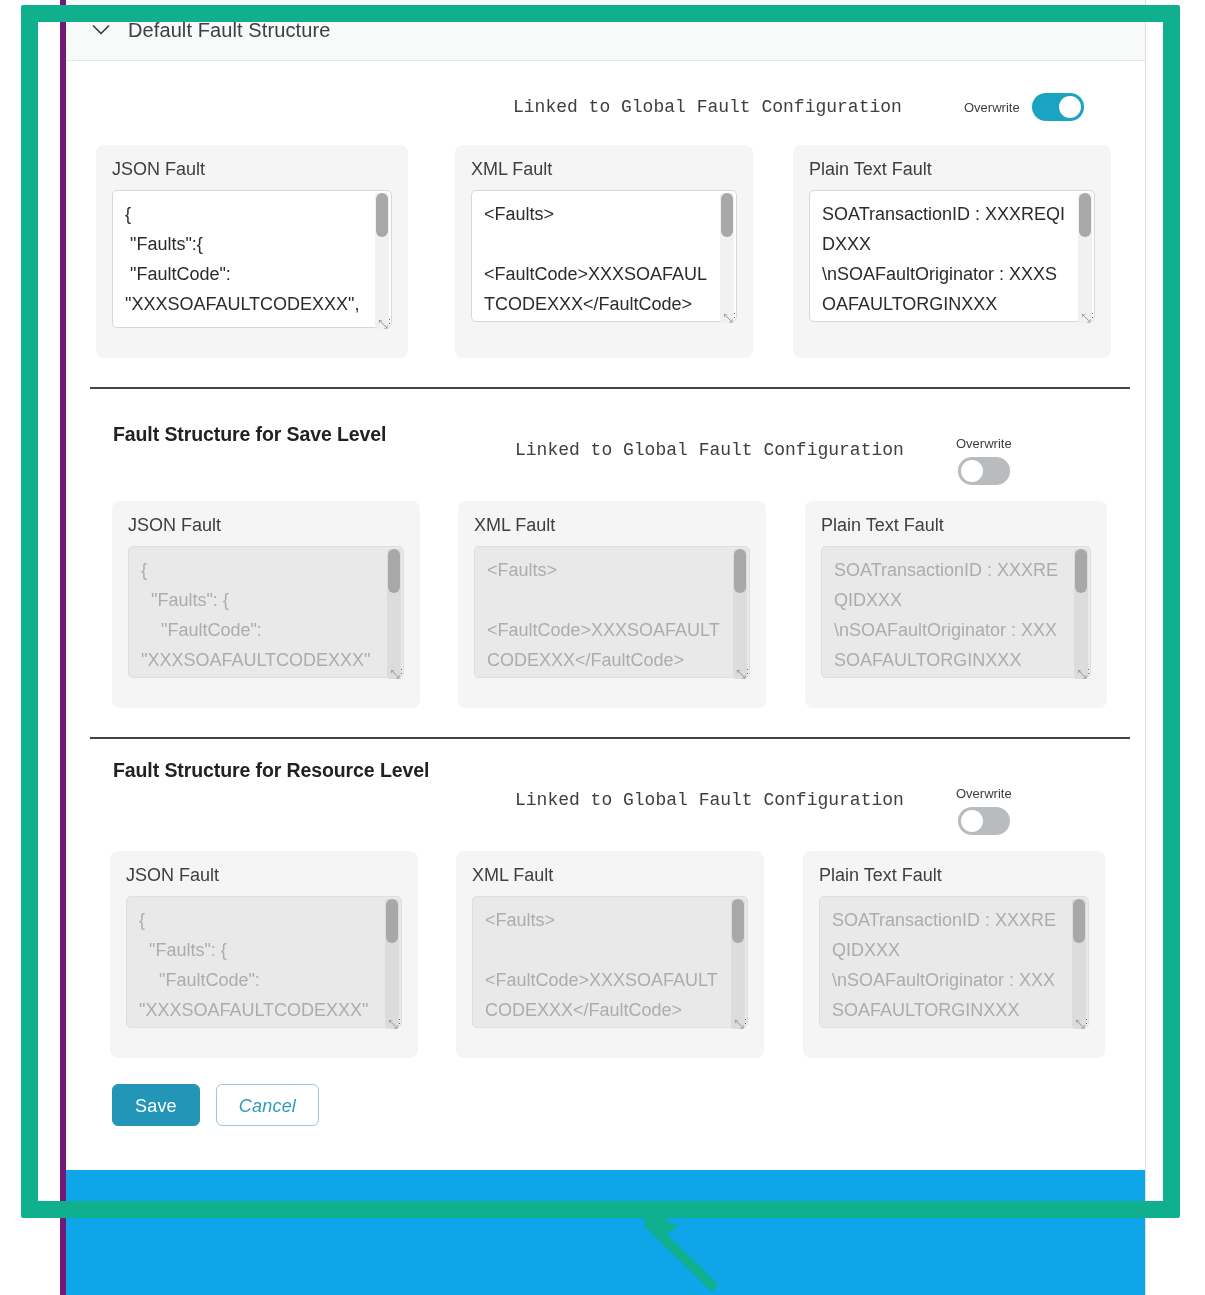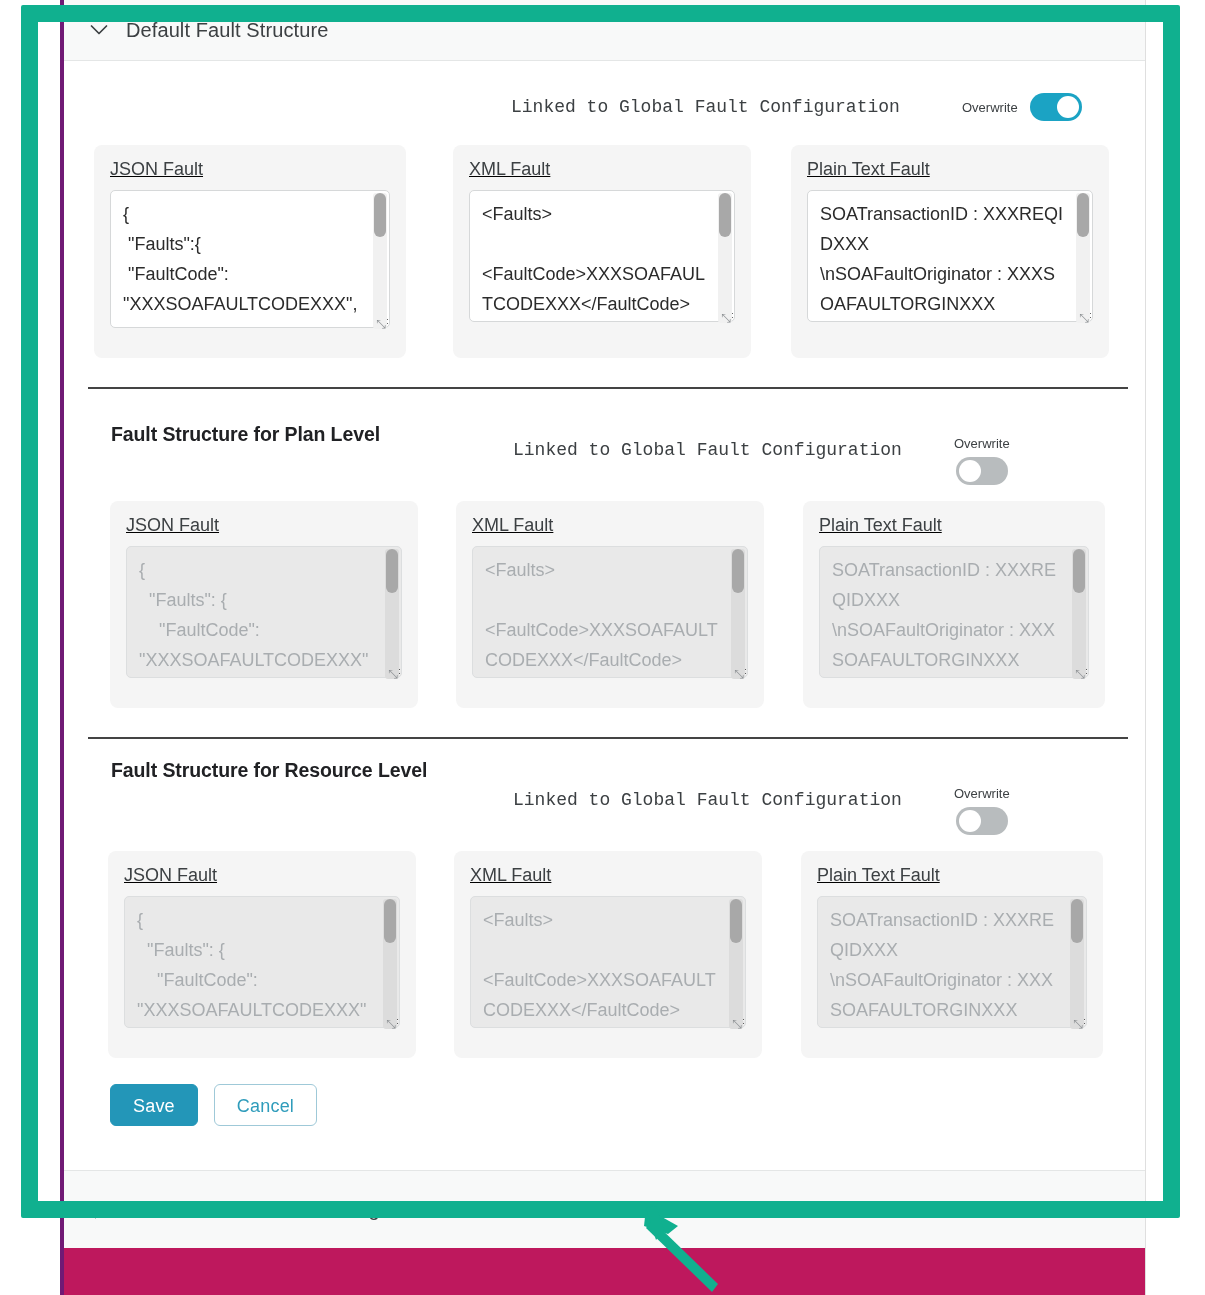--- a/index.html
+++ b/index.html
@@ -35,23 +35,23 @@
     pointer-events: none;
   }
 
   
   #page-column {
     position: absolute;
     left: 60px;
     top: 0;
     width: 1086px;
     height: 1295px;
-    border-left: 4px solid #701a75;
+    border-left: 6px solid #701a75;
     border-right: 1px solid #dfdfdf;
-    background: #be185d;
+    background: #0ea5e9;
   }
 
   
   .accordion-header {
     height: 61px;
     background: #f8f9f9;
     border-bottom: 1px solid #e4e6e6;
     display: flex;
     align-items: center;
     padding-left: 24px;
@@ -155,21 +155,20 @@
   .cards-row {
     display: flex;
     gap: 0;
     padding: 0 0 0 0;
     position: relative;
   }
   .fault-card {
     background: #f5f5f5;
     border-radius: 8px;
     padding: 14px 16px 26px 16px;
-    text-decoration: underline;
   }
   .card-label {
     font-size: 18px;
     color: #3c4043;
     margin-bottom: 10px;
     display: block;
   }
   .ta-wrap { position: relative; }
   textarea.fault-ta {
     width: 100%;
@@ -246,20 +245,21 @@
     background: #2396b8;
     color: #fff;
     border: 1px solid #2396b8;
     min-width: 80px;
   }
   .btn-secondary {
     background: #fff;
     color: #2f9cbb;
     border: 1px solid #9fc9d8;
     min-width: 98px;
+    font-style: italic;
   }
   .spacer-after-actions { height: 14px; }
 </style>
 </head>
 <body>
 
 <div id="page-column">
 
   <div class="accordion-header">
     <span class="chev">
@@ -324,21 +324,21 @@
           </div>
         </div>
       </div>
     </div>
 
     <div style="height:29px;"></div>
     <div class="sep-line"></div>
 
     <div class="level-section">
       <div class="level-head" style="height:112px;">
-        <div class="level-title indent" style="top:34px;">Fault Structure for Plan Level</div>
+        <div class="level-title indent" style="top:34px;">Fault Structure for Save Level</div>
         <div class="linked-label" style="left:427px; top:51px;">Linked to Global Fault Configuration</div>
         <div class="overwrite-wrap stacked" style="left:868px; top:47px;">
           <span class="overwrite-label">Overwrite</span>
           <div class="toggle off">
             <div class="knob"></div>
           </div>
         </div>
       </div>
 
       <div class="cards-row">
@@ -436,28 +436,20 @@
       </div>
 
       <div class="actions">
         <div class="btn btn-primary">Save</div>
         <div class="btn btn-secondary">Cancel</div>
       </div>
     </div>
     <div class="spacer-after-actions"></div>
   </div>
 
-  <div class="accordion-header bottom" style="height:78px;">
-    <span class="chev">
-      <svg width="12" height="18" viewBox="0 0 12 18" aria-hidden="true">
-        <path d="M2.5 1.5 L10 9 L2.5 16.5" fill="none" stroke="#3c4043" stroke-width="1.7" stroke-linecap="round" stroke-linejoin="round"></path>
-      </svg>
-    </span>
-    <span class="accordion-title">Scenario-wise Fault Message</span>
-  </div>
 </div>
 
 <div id="highlight-box"></div>
 
 <div id="arrow-annotation">
   <svg width="110" height="95" viewBox="0 0 110 95" aria-hidden="true">
     <g fill="#10b08f">
       <path d="M16 8 L48 26 L38 34 L14 26 Z"></path>
       <path d="M16 8 L26 40 L34 30 L26 6 Z"></path>
       <path d="M22 20 L88 84 L82 92 L16 28 Z"></path>

